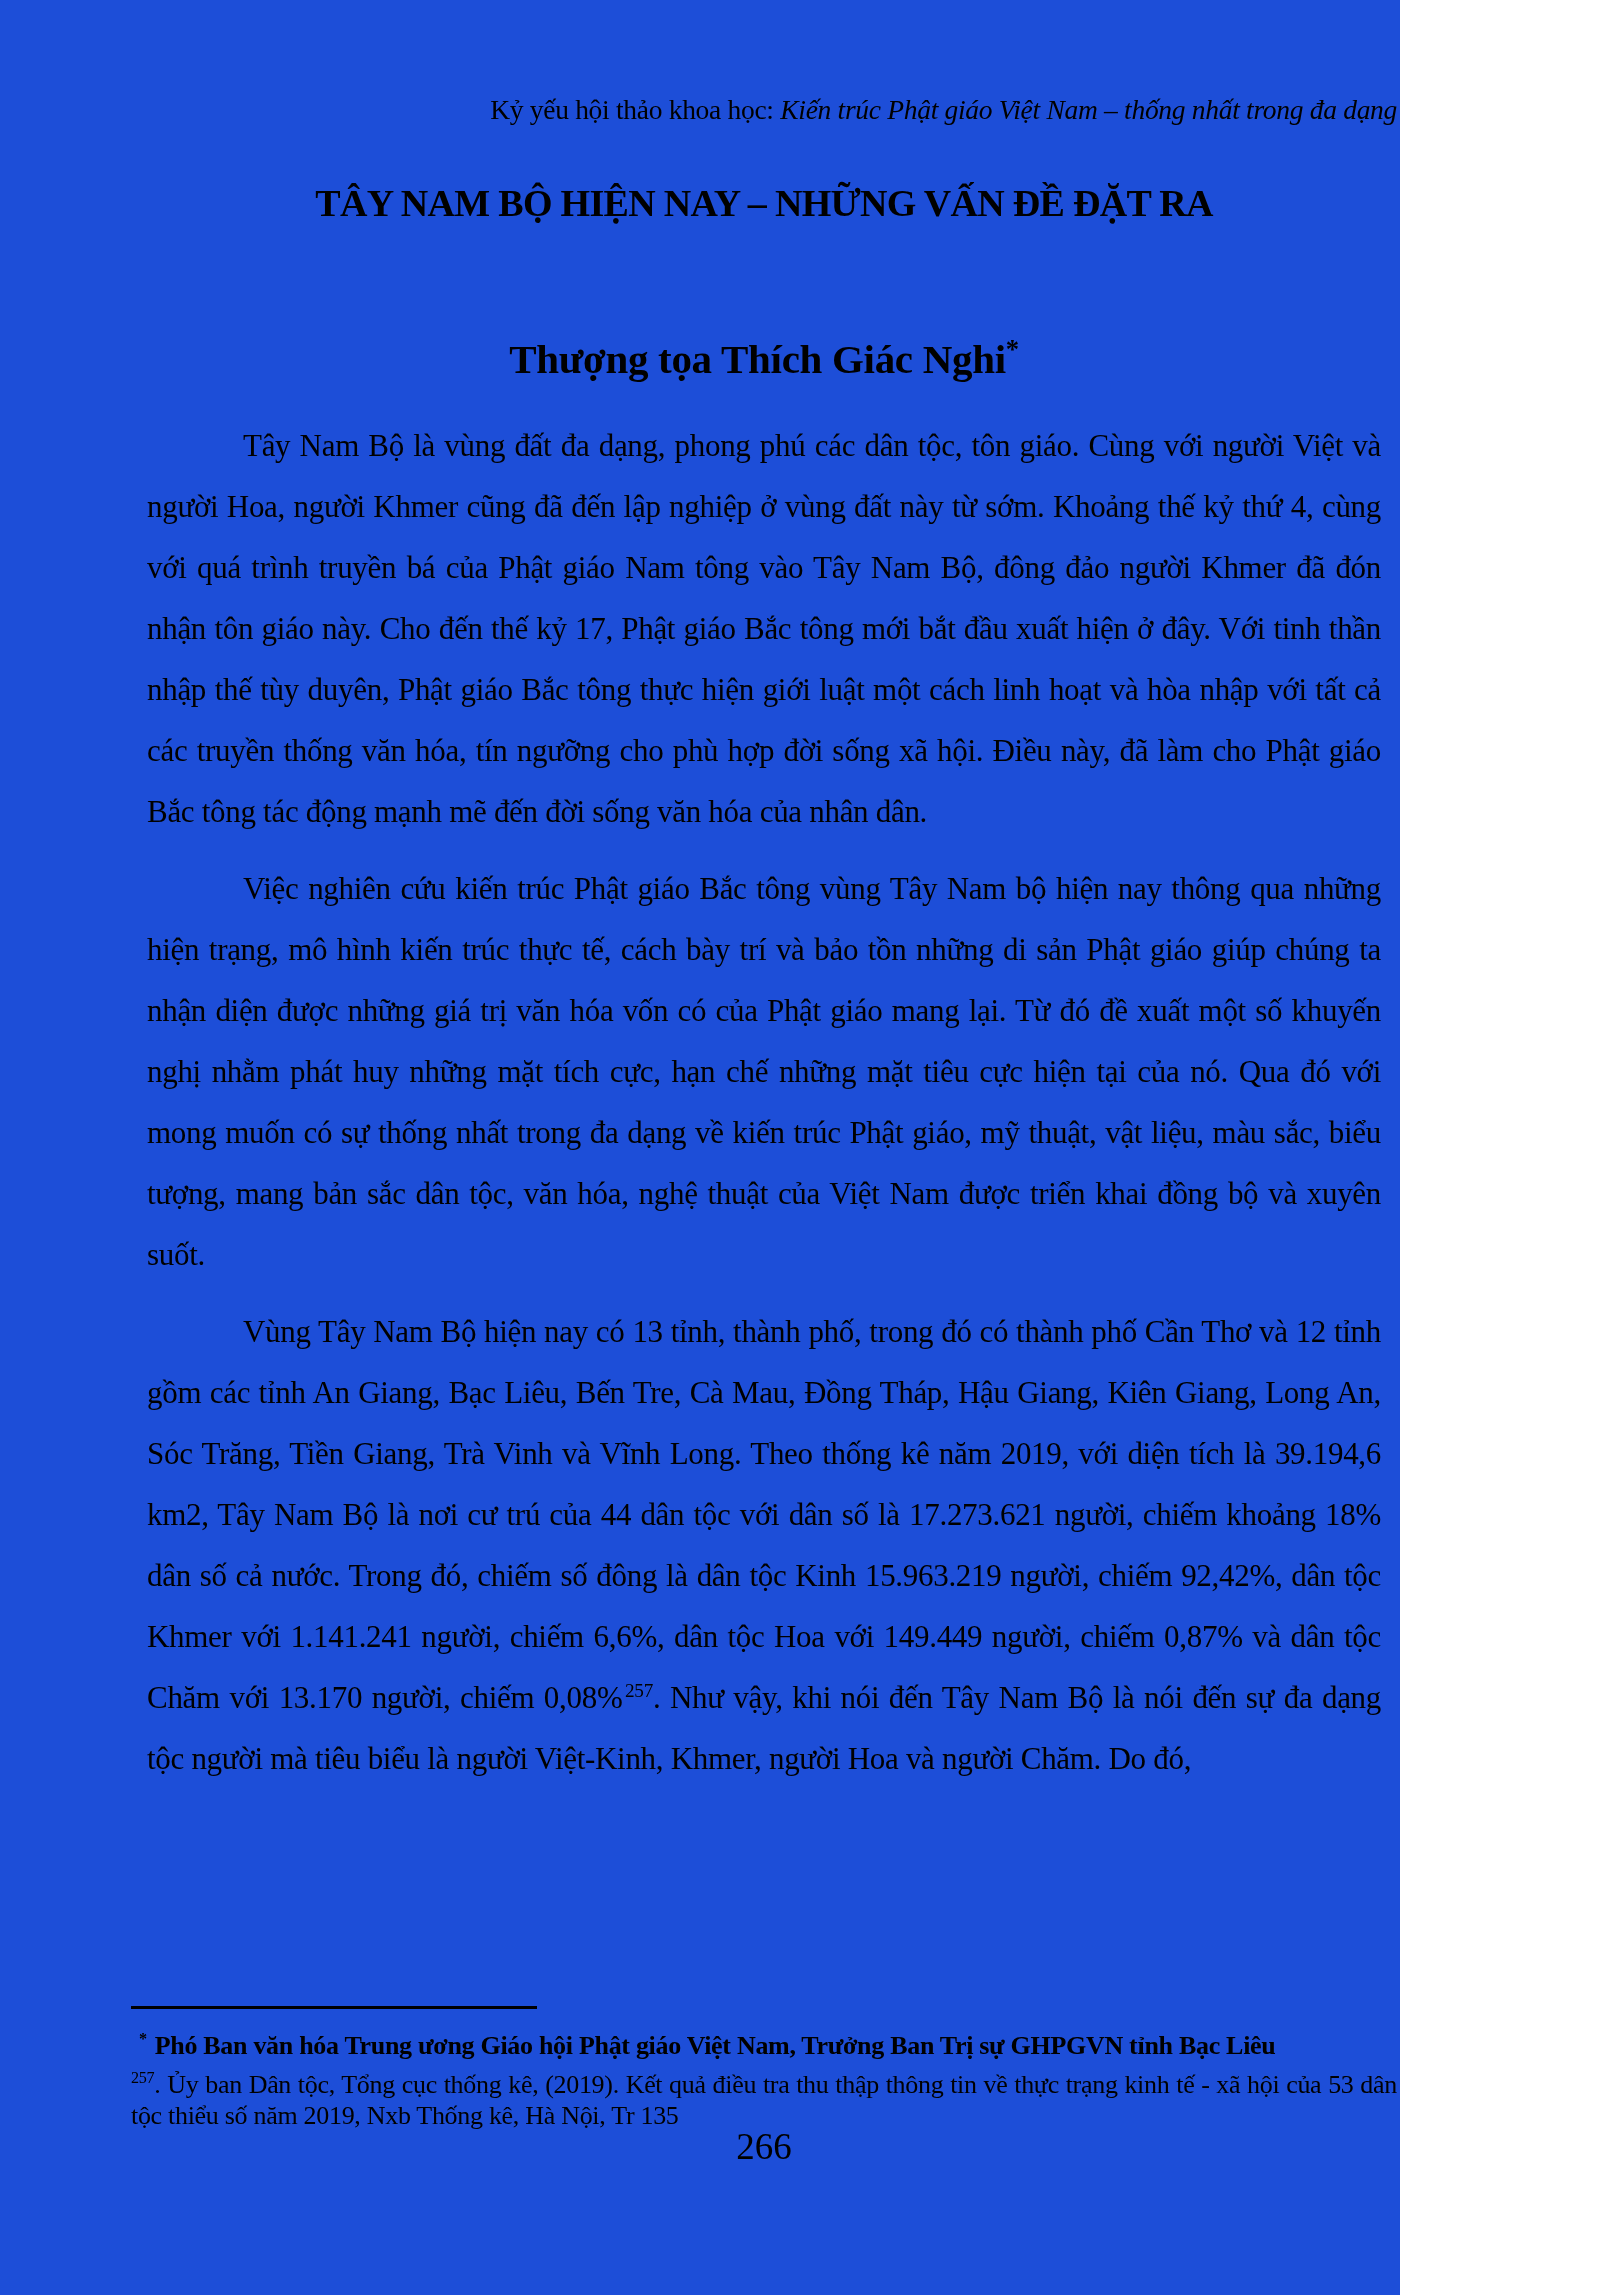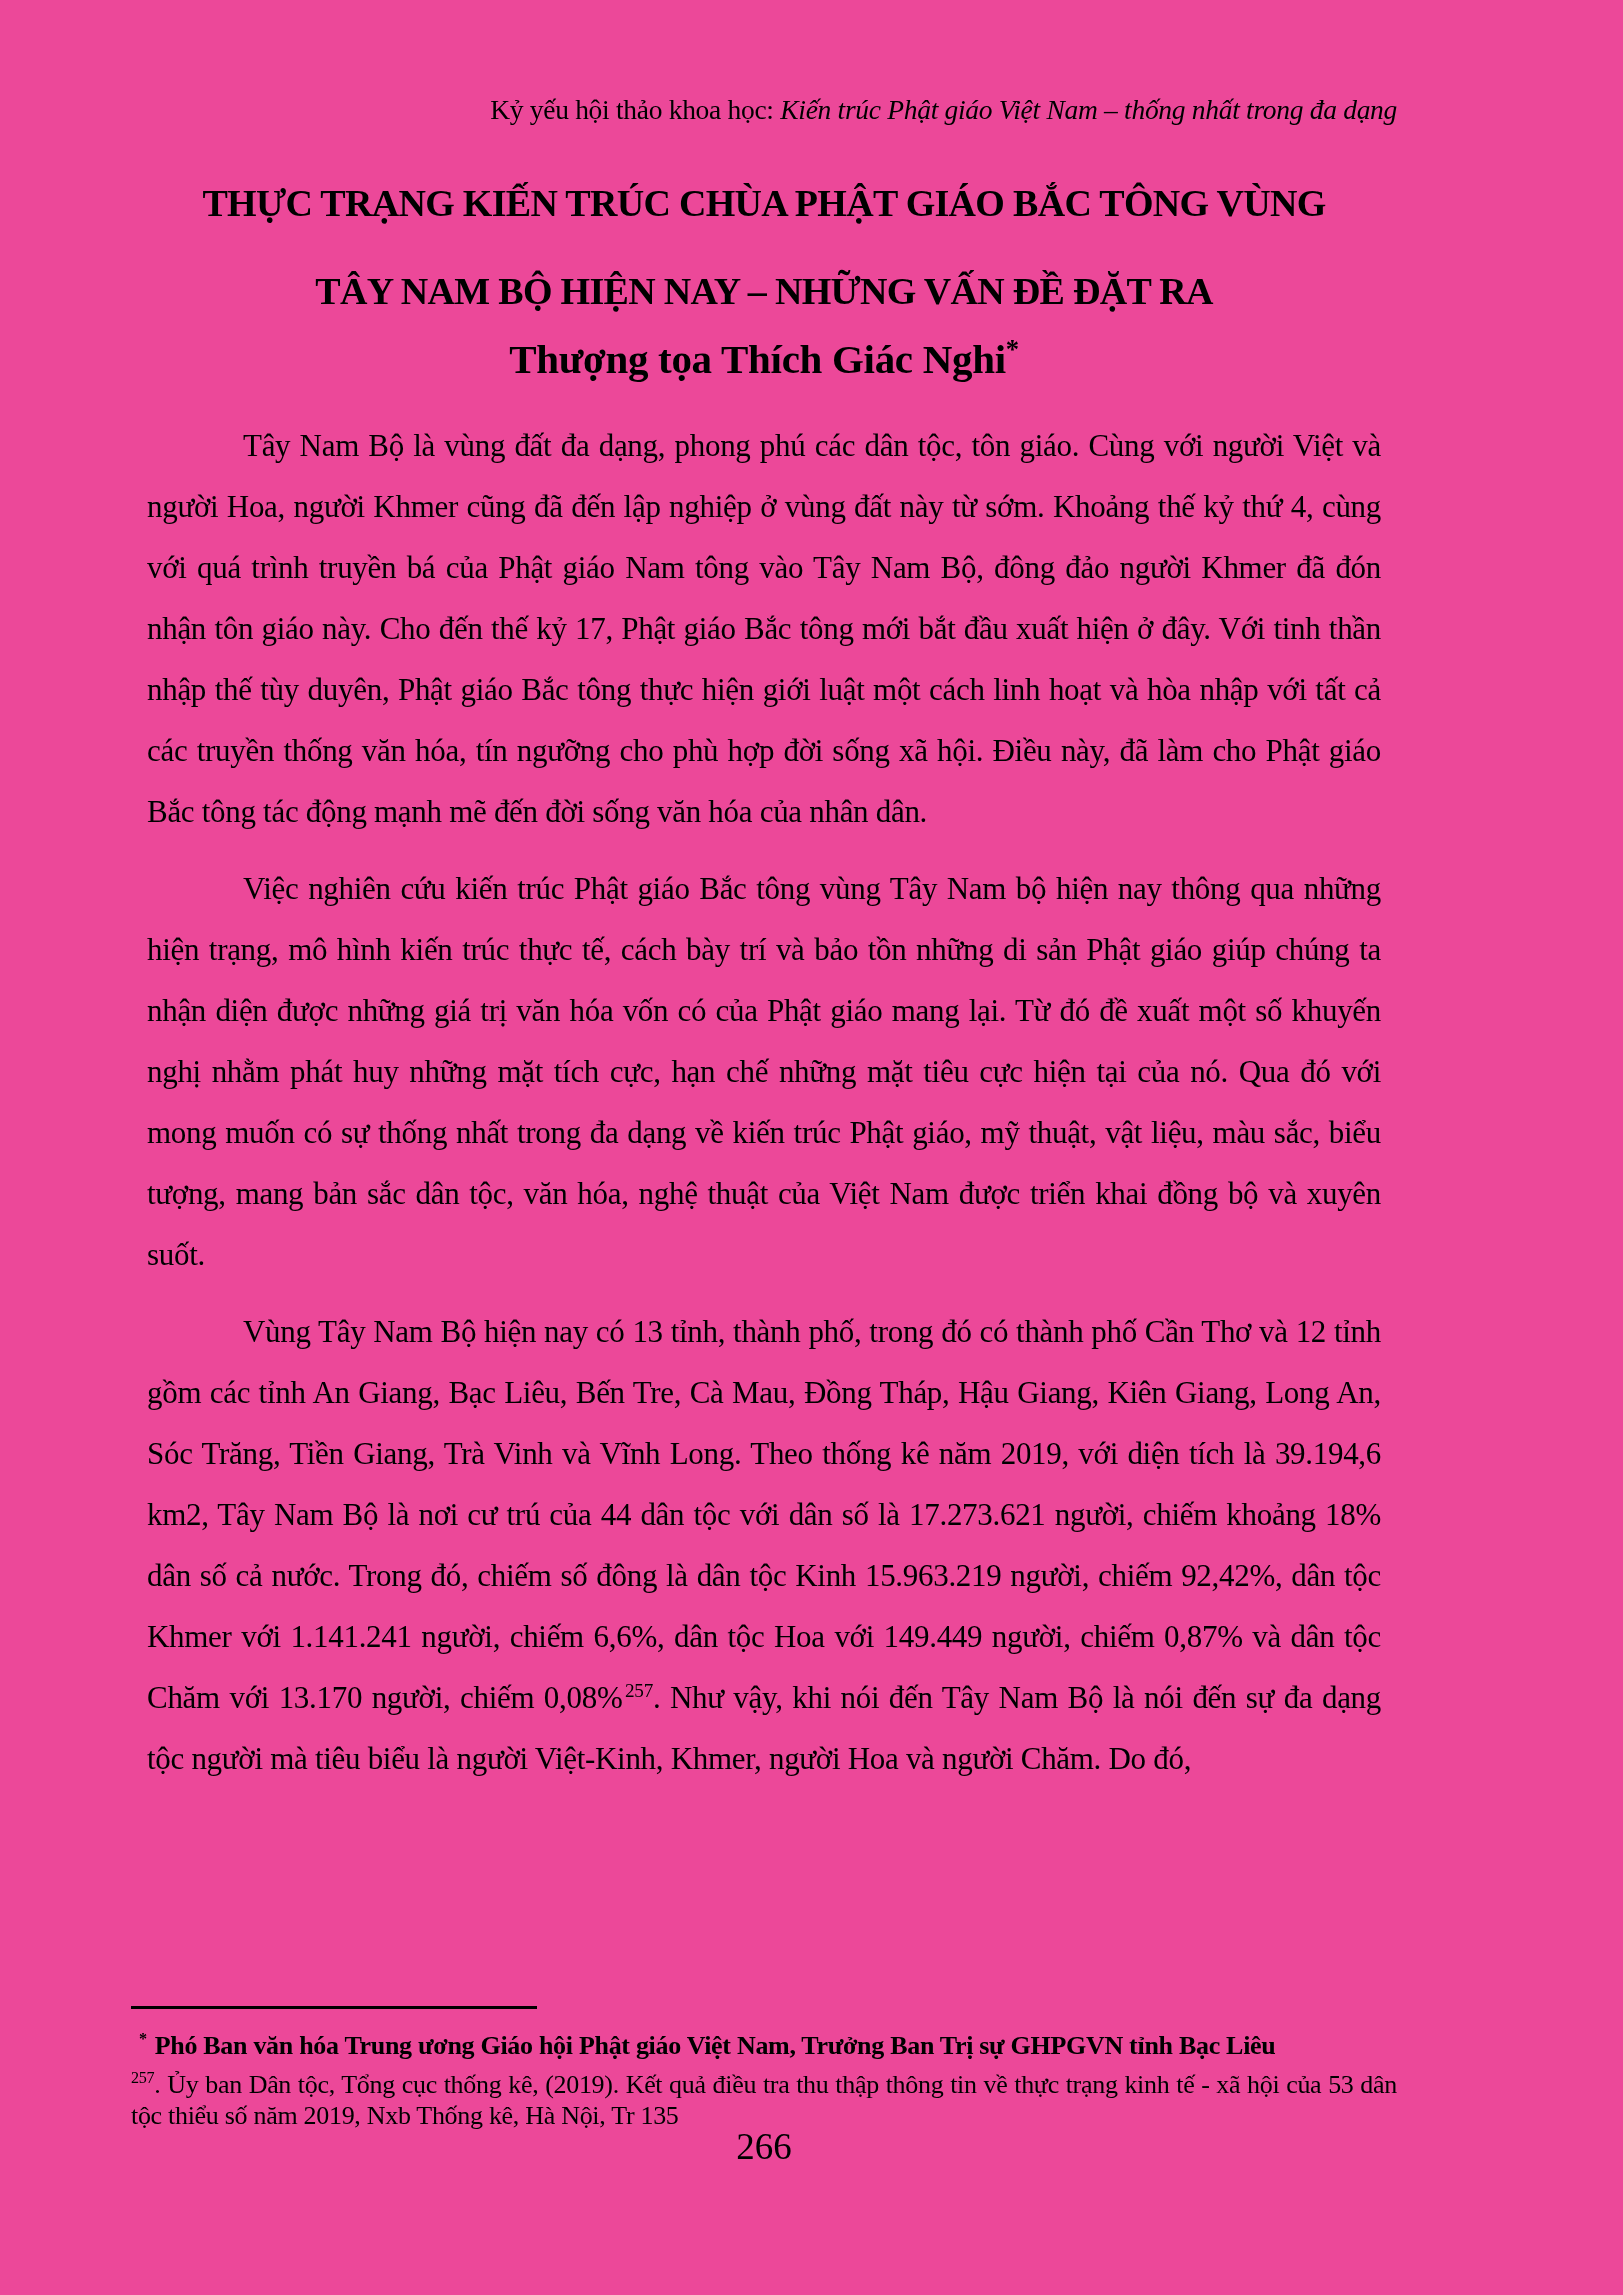--- a/index.html
+++ b/index.html
@@ -2,23 +2,23 @@
 <html style="font-size:10.5px"><head>
 <meta charset="utf-8">
 <style>
   html, body {
     margin: 0;
     padding: 0;
     background: #ffffff;
   }
   .page {
     position: relative;
-    width: 1623px;
+    width: 1400px;
     height: 2295px;
-    background: #ec4899;
+    background: #1d4ed8;
     color: #000000;
     font-family: "Liberation Serif", "DejaVu Serif", serif;
     overflow: hidden;
   }
   .content {
     position: absolute;
     left: 131px;
     top: 0;
     width: 1266px;
     height: 2295px;
@@ -123,21 +123,20 @@
 <body>
 
 <div class="page">
   <div class="content">
 
     <div class="running-head">
       <span>Kỷ yếu hội thảo khoa học: </span><span class="it">Kiến trúc Phật giáo Việt Nam – thống nhất trong đa dạng</span>
     </div>
 
     <div class="title-block">
-      <div class="title-line">THỰC TRẠNG KIẾN TRÚC CHÙA PHẬT GIÁO BẮC TÔNG VÙNG</div>
       <div class="title-line">TÂY NAM BỘ HIỆN NAY – NHỮNG VẤN ĐỀ ĐẶT RA</div>
     </div>
 
     <div class="author-line">
       <span>Thượng tọa Thích Giác Nghi</span><sup>*</sup>
     </div>
 
     <div class="body-text">
       <p>Tây Nam Bộ là vùng đất đa dạng, phong phú các dân tộc, tôn giáo. Cùng với người Việt và người Hoa, người Khmer cũng đã đến lập nghiệp ở vùng đất này từ sớm. Khoảng thế kỷ thứ 4, cùng với quá trình truyền bá của Phật giáo Nam tông vào Tây Nam Bộ, đông đảo người Khmer đã đón nhận tôn giáo này. Cho đến thế kỷ 17, Phật giáo Bắc tông mới bắt đầu xuất hiện ở đây. Với tinh thần nhập thế tùy duyên, Phật giáo Bắc tông thực hiện giới luật một cách linh hoạt và hòa nhập với tất cả các truyền thống văn hóa, tín ngưỡng cho phù hợp đời sống xã hội. Điều này, đã làm cho Phật giáo Bắc tông tác động mạnh mẽ đến đời sống văn hóa của nhân dân.</p>
       <p>Việc nghiên cứu kiến trúc Phật giáo Bắc tông vùng Tây Nam bộ hiện nay thông qua những hiện trạng, mô hình kiến trúc thực tế, cách bày trí và bảo tồn những di sản Phật giáo giúp chúng ta nhận diện được những giá trị văn hóa vốn có của Phật giáo mang lại. Từ đó đề xuất một số khuyến nghị nhằm phát huy những mặt tích cực, hạn chế những mặt tiêu cực hiện tại của nó. Qua đó với mong muốn có sự thống nhất trong đa dạng về kiến trúc Phật giáo, mỹ thuật, vật liệu, màu sắc, biểu tượng, mang bản sắc dân tộc, văn hóa, nghệ thuật của Việt Nam được triển khai đồng bộ và xuyên suốt.</p>

